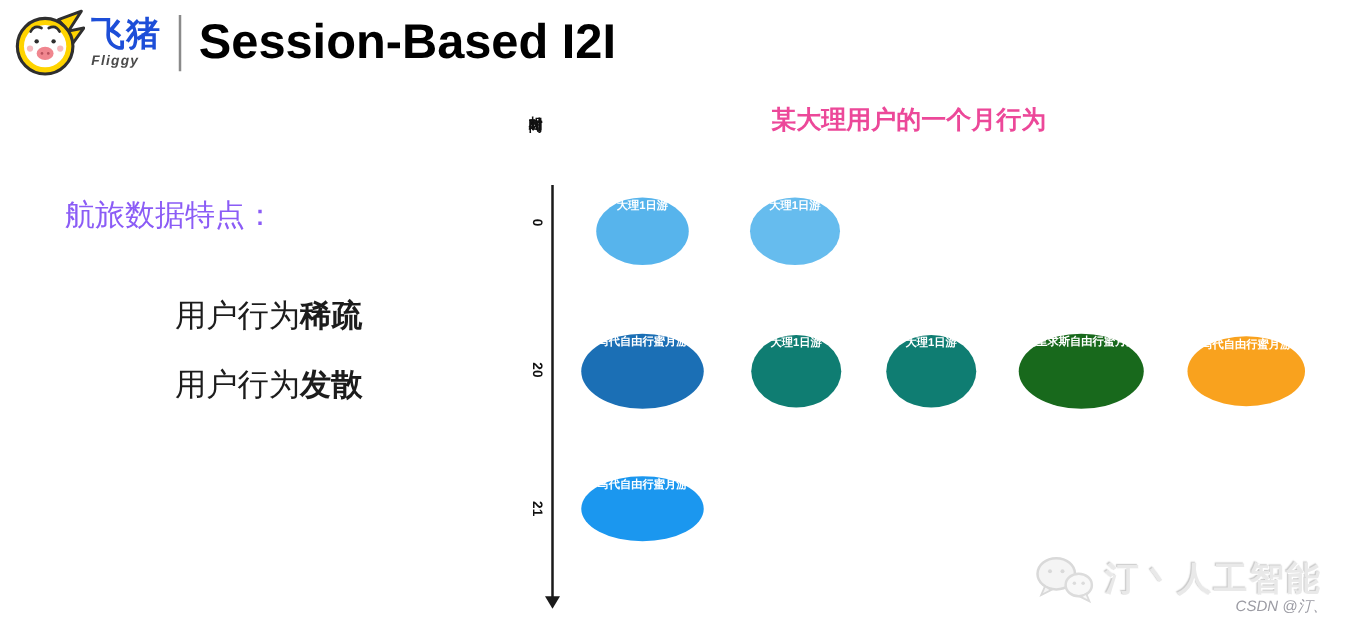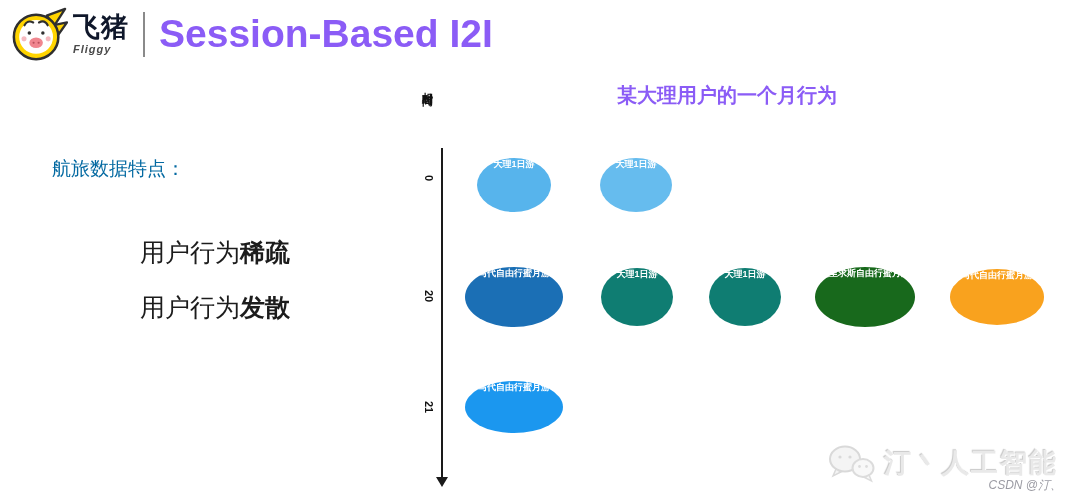--- a/index.html
+++ b/index.html
@@ -3,35 +3,35 @@
 <meta charset="utf-8">
 <style>
   html,body{margin:0;padding:0;background:#fff;}
   #page{position:relative;width:1080px;height:497px;background:#ffffff;overflow:hidden;
         font-family:"Liberation Sans","DejaVu Sans",sans-serif;}
 
   
   .header{position:absolute;left:0;top:0;width:1080px;height:70px;}
   .logo-svg{position:absolute;left:10px;top:6px;}
   .brand{position:absolute;left:73px;top:14px;line-height:1;}
-  .brand-cn{font-size:27px;font-weight:700;color:#0f172a;letter-spacing:1px;}
+  .brand-cn{font-size:27px;font-weight:700;color:#1d4ed8;letter-spacing:1px;}
   .brand-en{font-size:11px;font-weight:700;color:#4a4a4a;letter-spacing:1px;margin-top:3px;font-style:italic;}
   .header-divider{position:absolute;left:143px;top:12px;width:2px;height:45px;background:#8a8a8a;}
-  .header-title{position:absolute;left:159px;top:12px;font-size:39px;font-weight:700;color:#8b5cf6;letter-spacing:0px;}
+  .header-title{position:absolute;left:159px;top:12px;font-size:39px;font-weight:700;color:#000000;letter-spacing:0px;}
 
   
-  .left-heading{position:absolute;left:52px;top:156px;font-size:19px;color:#0369a1;}
+  .left-heading{position:absolute;left:52px;top:156px;font-size:24px;color:#8b5cf6;}
   .bullet{position:absolute;left:140px;font-size:25px;color:#1c1c1c;}
   .bullet .em{font-weight:700;}
   .bullet1{top:236px;}
   .bullet2{top:291px;}
 
   
   .chart-title{position:absolute;left:577px;top:82px;width:300px;text-align:center;
-               font-size:20px;font-weight:700;color:#8b5cf6;}
+               font-size:20px;font-weight:700;color:#ec4899;}
   .axis-label{position:absolute;left:421px;top:83px;font-size:11px;font-weight:700;color:#111;
               writing-mode:vertical-rl;text-orientation:upright;letter-spacing:1px;line-height:1.05;}
   .axis-line{position:absolute;left:441px;top:148px;width:2px;height:330px;background:#1a1a1a;}
   .axis-arrow{position:absolute;left:436px;top:477px;width:0;height:0;
               border-left:6px solid transparent;border-right:6px solid transparent;
               border-top:10px solid #1a1a1a;}
   .tick{position:absolute;font-size:11px;font-weight:700;color:#111;
         transform:translate(-50%,-50%) rotate(90deg);white-space:nowrap;}
   .ellipse{position:absolute;border-radius:50%;display:flex;align-items:flex-start;justify-content:center;
            transform:translate(-50%,-50%);}

